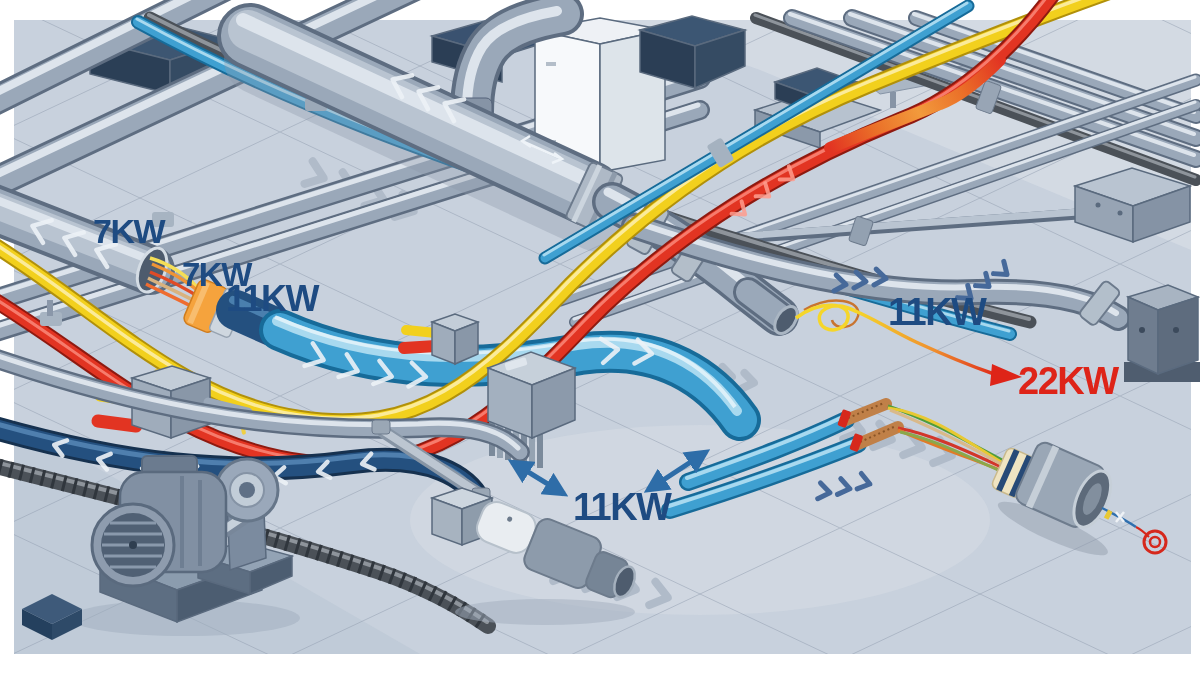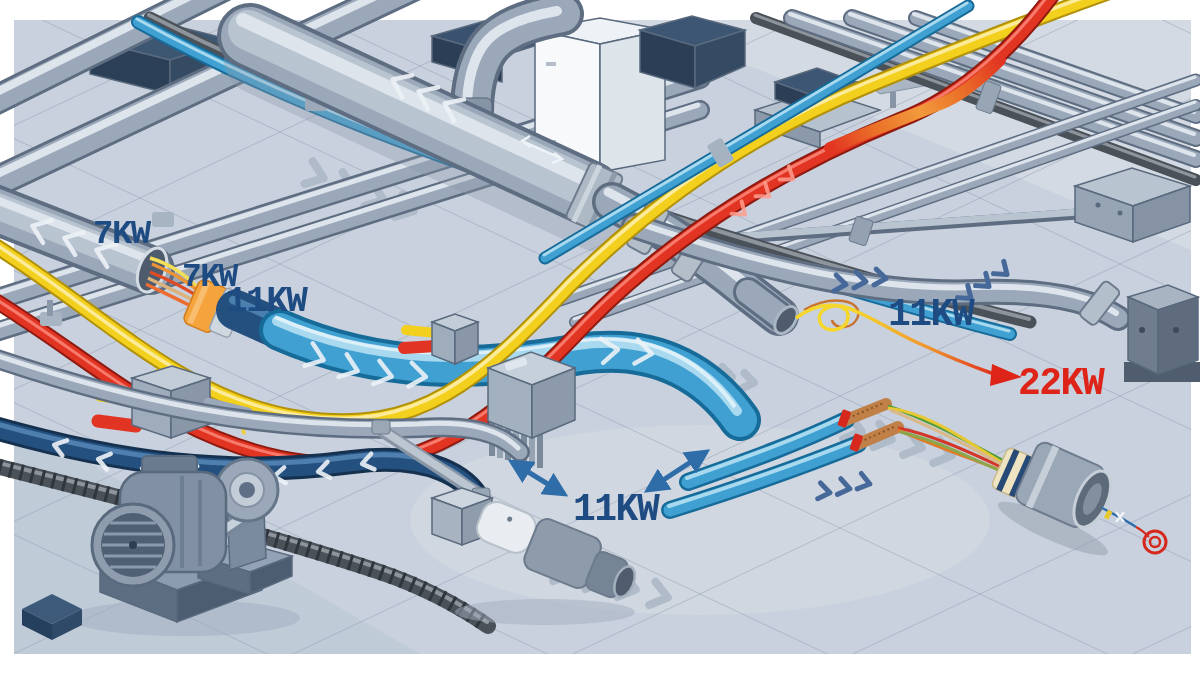--- a/index.html
+++ b/index.html
@@ -1,17 +1,17 @@
 <!DOCTYPE html>
 <html><head>
 <meta charset="utf-8">
 <style>
   html,body{margin:0;padding:0;background:#ffffff;}
   .stage{position:relative;width:1200px;height:675px;background:#ffffff;overflow:hidden;
-         font-family:Liberation Mono, monospace;}
+         font-family:Liberation Sans, sans-serif;}
   svg{display:block}
   .pd{stroke:#5e6d81;fill:none;stroke-linecap:round}
   .pm{stroke:#9aa8b9;fill:none;stroke-linecap:round}
   .pu{stroke:#b9c4d1;fill:none;stroke-linecap:round}
   .ph{stroke:#dde4ec;fill:none;stroke-linecap:round}
   .dk{stroke:#4b5158;fill:none;stroke-linecap:round}
   .dkh{stroke:#8e949b;fill:none;stroke-linecap:round}
   .cyd{stroke:#176b99;fill:none;stroke-linecap:round}
   .cyh{stroke:#a8d9ef;fill:none;stroke-linecap:round}
   .grid{stroke:#8f9cad;stroke-opacity:.5;stroke-width:1;fill:none}

